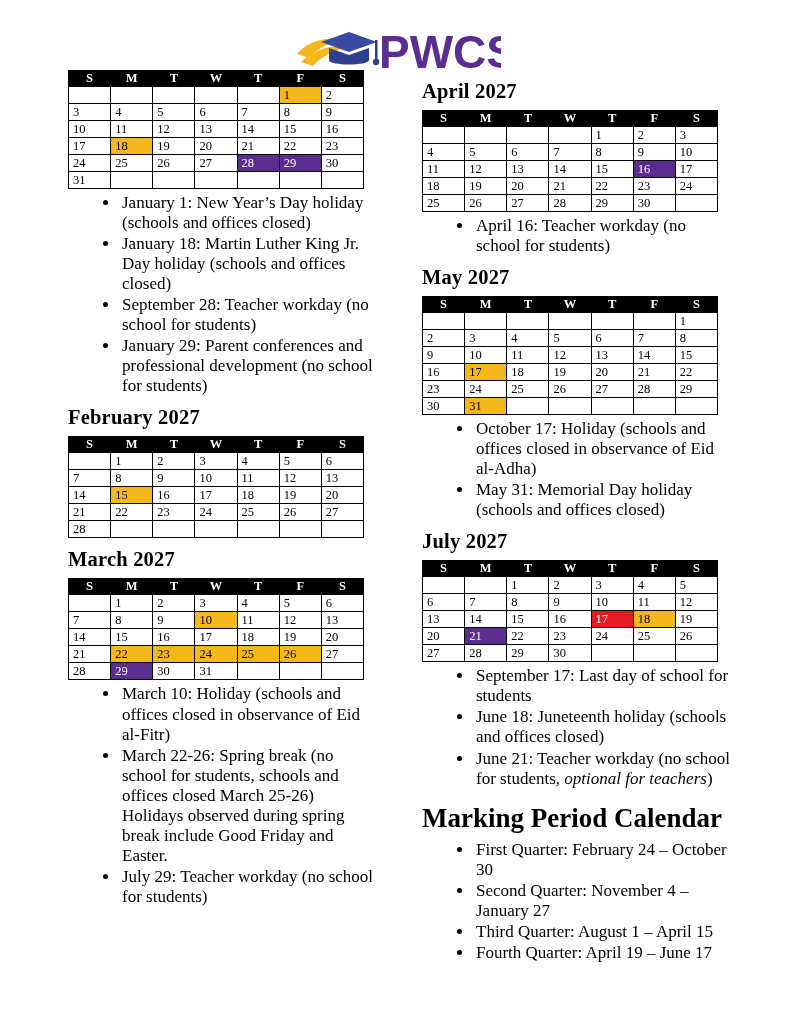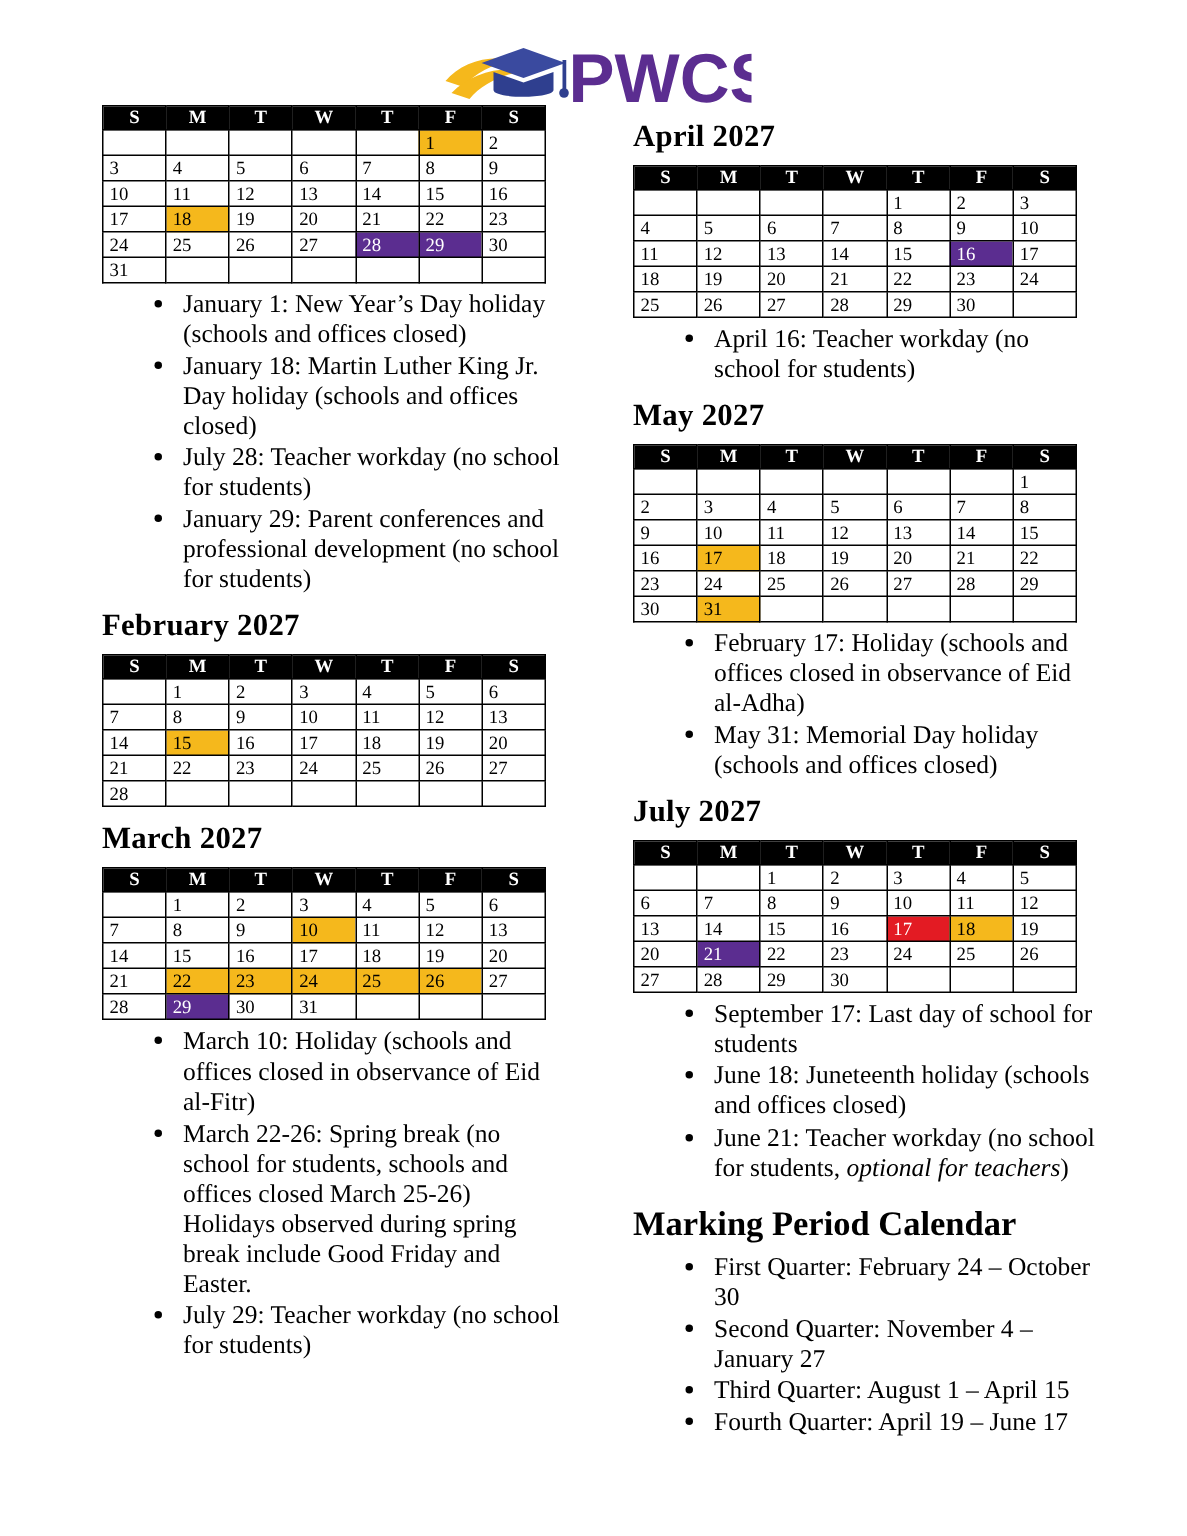--- a/index.html
+++ b/index.html
@@ -49,21 +49,21 @@
   }
   h2.month-title {
     font-family: "Liberation Serif", serif;
     font-size: 20.5px;
     font-weight: bold;
     margin: 10px 0 7px 6px;
     letter-spacing: 0.2px;
   }
   h2.section-title {
     font-family: "Liberation Serif", serif;
-    font-size: 23px;
+    font-size: 27px;
     font-weight: bold;
     margin: 14px 0 6px 6px;
   }
   
   table.cal {
     border-collapse: collapse;
     width: 296px;
     margin: 0 0 0 6px;
     table-layout: fixed;
   }
@@ -193,21 +193,21 @@
               <td class="empty">&nbsp;</td>
               <td class="empty">&nbsp;</td>
               <td class="empty">&nbsp;</td>
               <td class="empty">&nbsp;</td>
             </tr>
           </tbody>
         </table>
         <ul class="notes">
           <li>January 1: New Year’s Day holiday (schools and offices closed)</li>
           <li>January 18: Martin Luther King Jr. Day holiday (schools and offices closed)</li>
-          <li>July 28: Teacher workday (no school for students)</li>
+          <li>September 28: Teacher workday (no school for students)</li>
           <li>January 29: Parent conferences and professional development (no school for students)</li>
         </ul>
         <h2 class="month-title">February 2027</h2>
         <table class="cal">
           <thead>
             <tr>
               <th>S</th>
               <th>M</th>
               <th>T</th>
               <th>W</th>
@@ -460,21 +460,21 @@
               <td class="hl-gold">31</td>
               <td class="empty">&nbsp;</td>
               <td class="empty">&nbsp;</td>
               <td class="empty">&nbsp;</td>
               <td class="empty">&nbsp;</td>
               <td class="empty">&nbsp;</td>
             </tr>
           </tbody>
         </table>
         <ul class="notes">
-          <li>February 17: Holiday (schools and offices closed in observance of Eid al-Adha)</li>
+          <li>October 17: Holiday (schools and offices closed in observance of Eid al-Adha)</li>
           <li>May 31: Memorial Day holiday (schools and offices closed)</li>
         </ul>
         <h2 class="month-title">July 2027</h2>
         <table class="cal">
           <thead>
             <tr>
               <th>S</th>
               <th>M</th>
               <th>T</th>
               <th>W</th>

